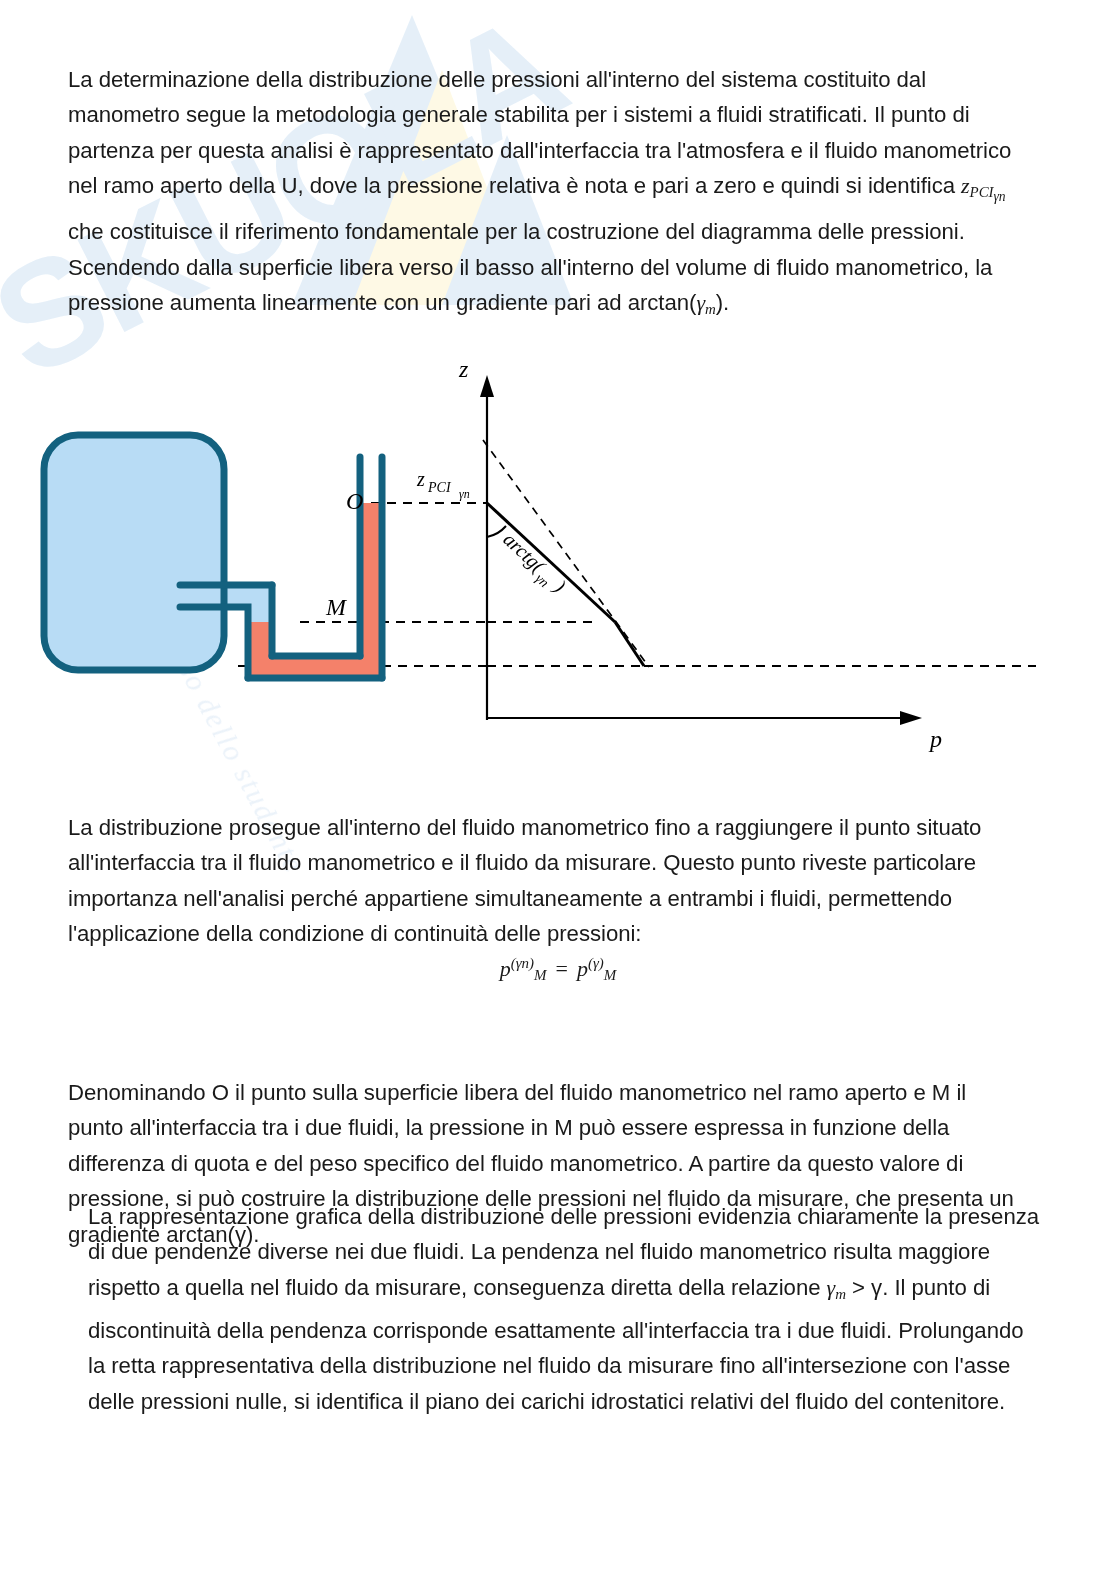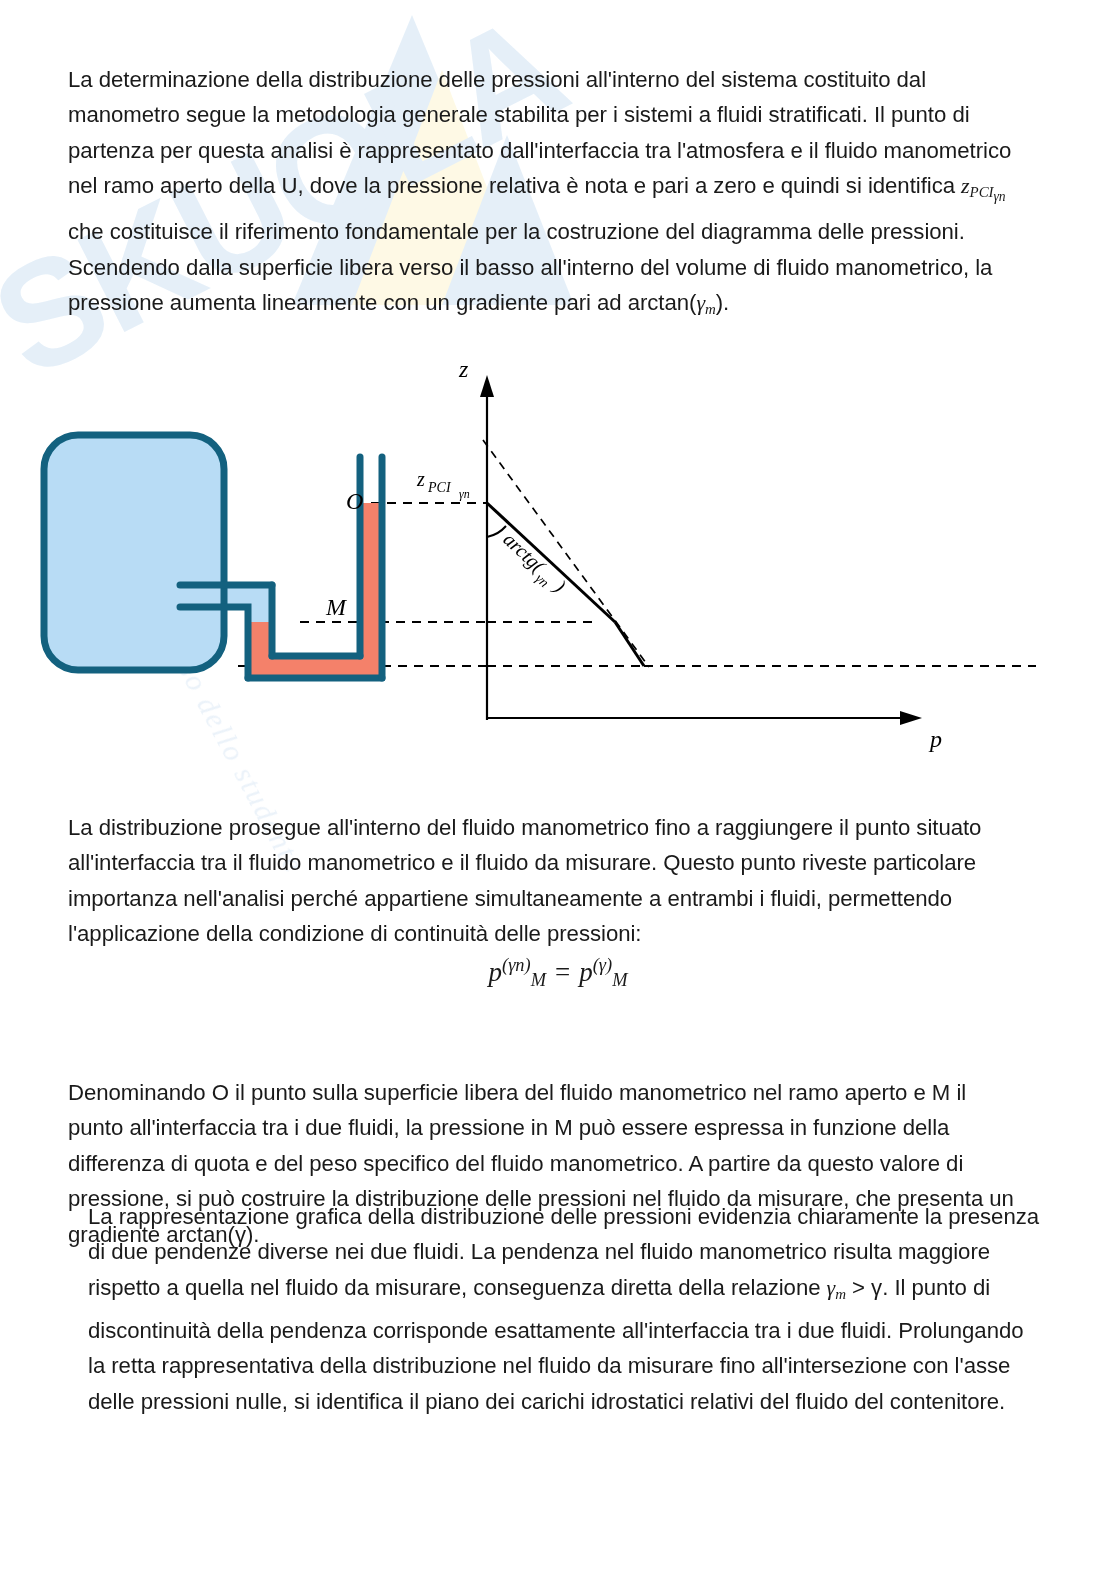--- a/index.html
+++ b/index.html
@@ -77,21 +77,21 @@
   }
 
   
   #equation {
     position: absolute;
     left: 0;
     top: 955px;
     width: 1116px;
     text-align: center;
     font-family: "Liberation Serif", serif;
-    font-size: 27px;
+    font-size: 22px;
     font-style: italic;
     color: #1a1a1a;
   }
   #equation .eqpart { display: inline-block; }
   #equation .eq-sign {
     font-style: normal;
     padding: 0 9px;
   }
 
   

